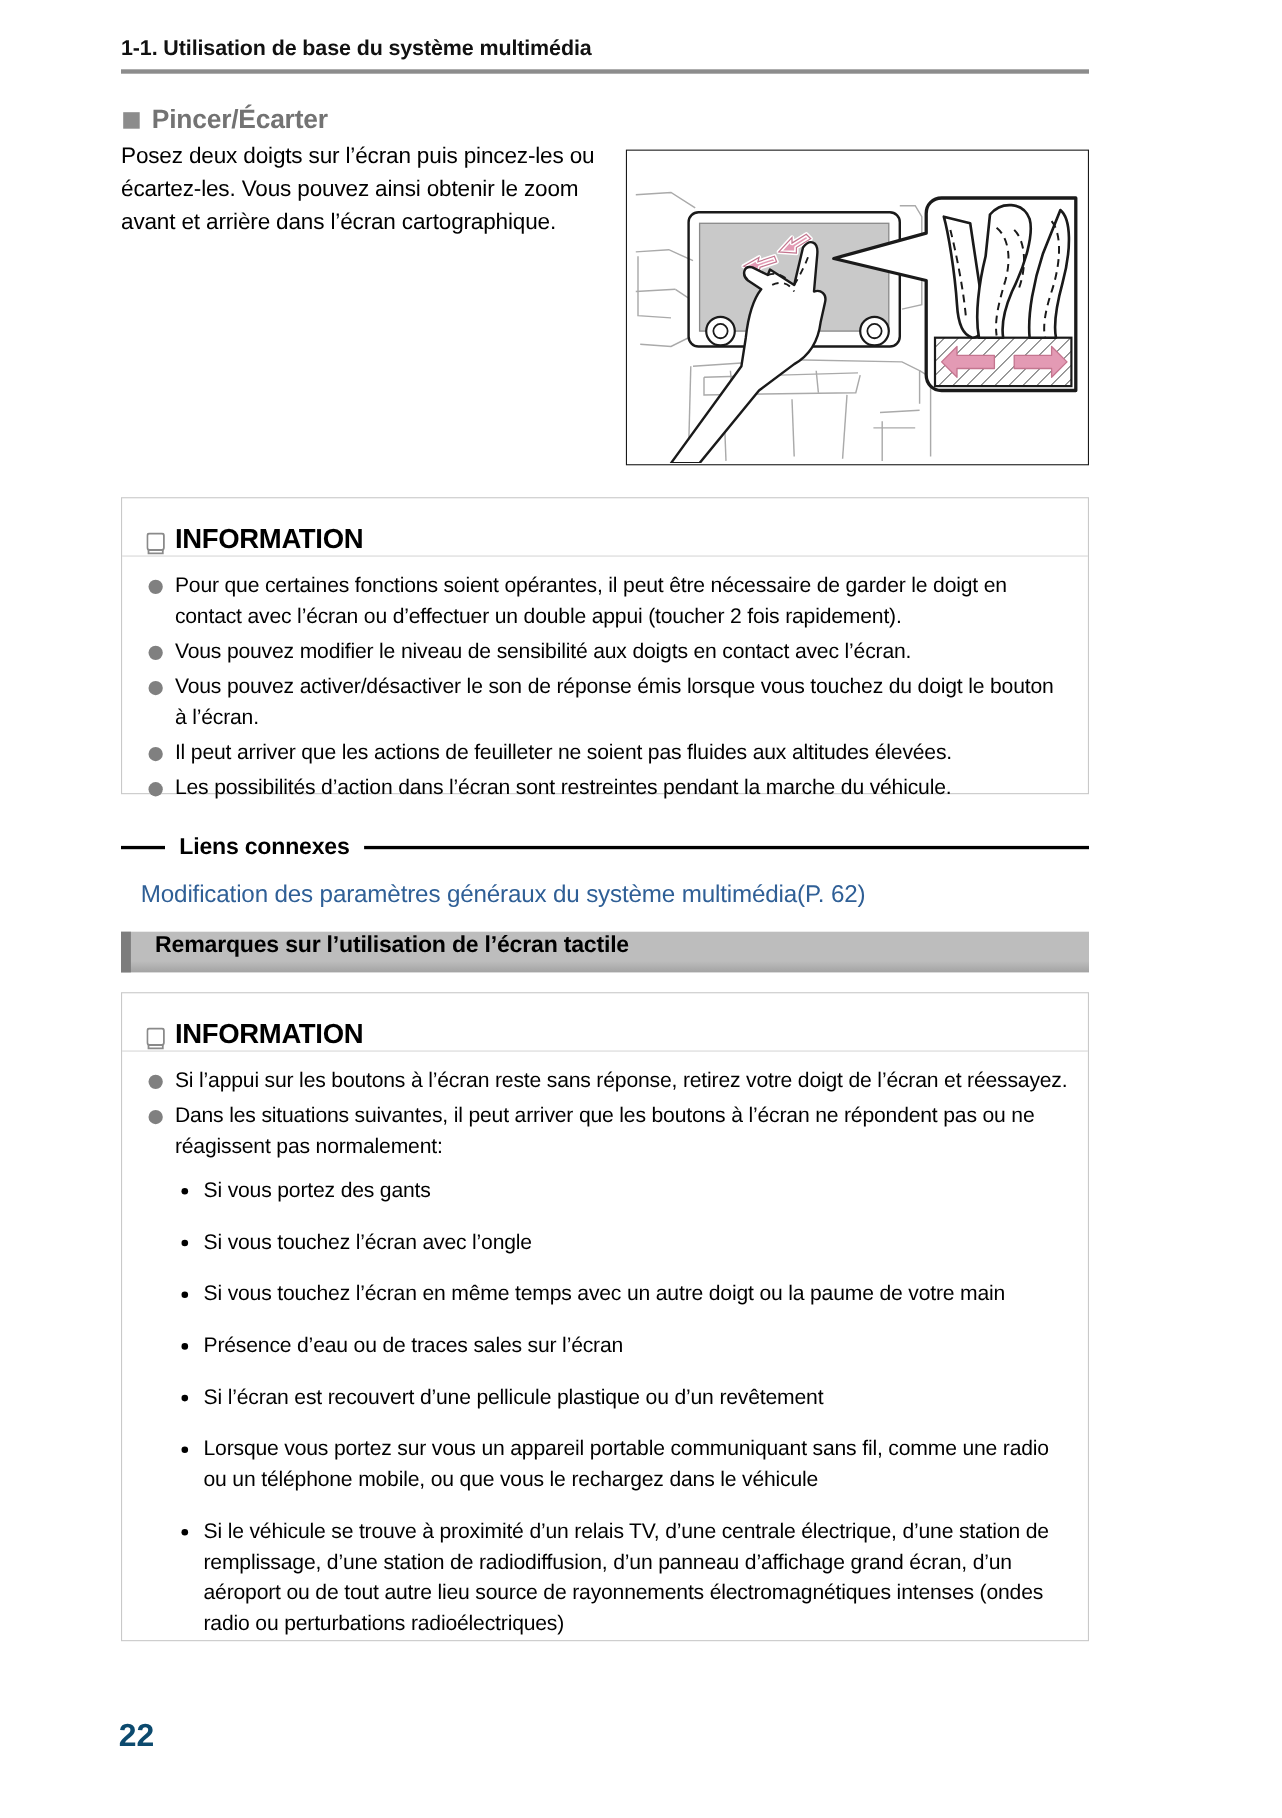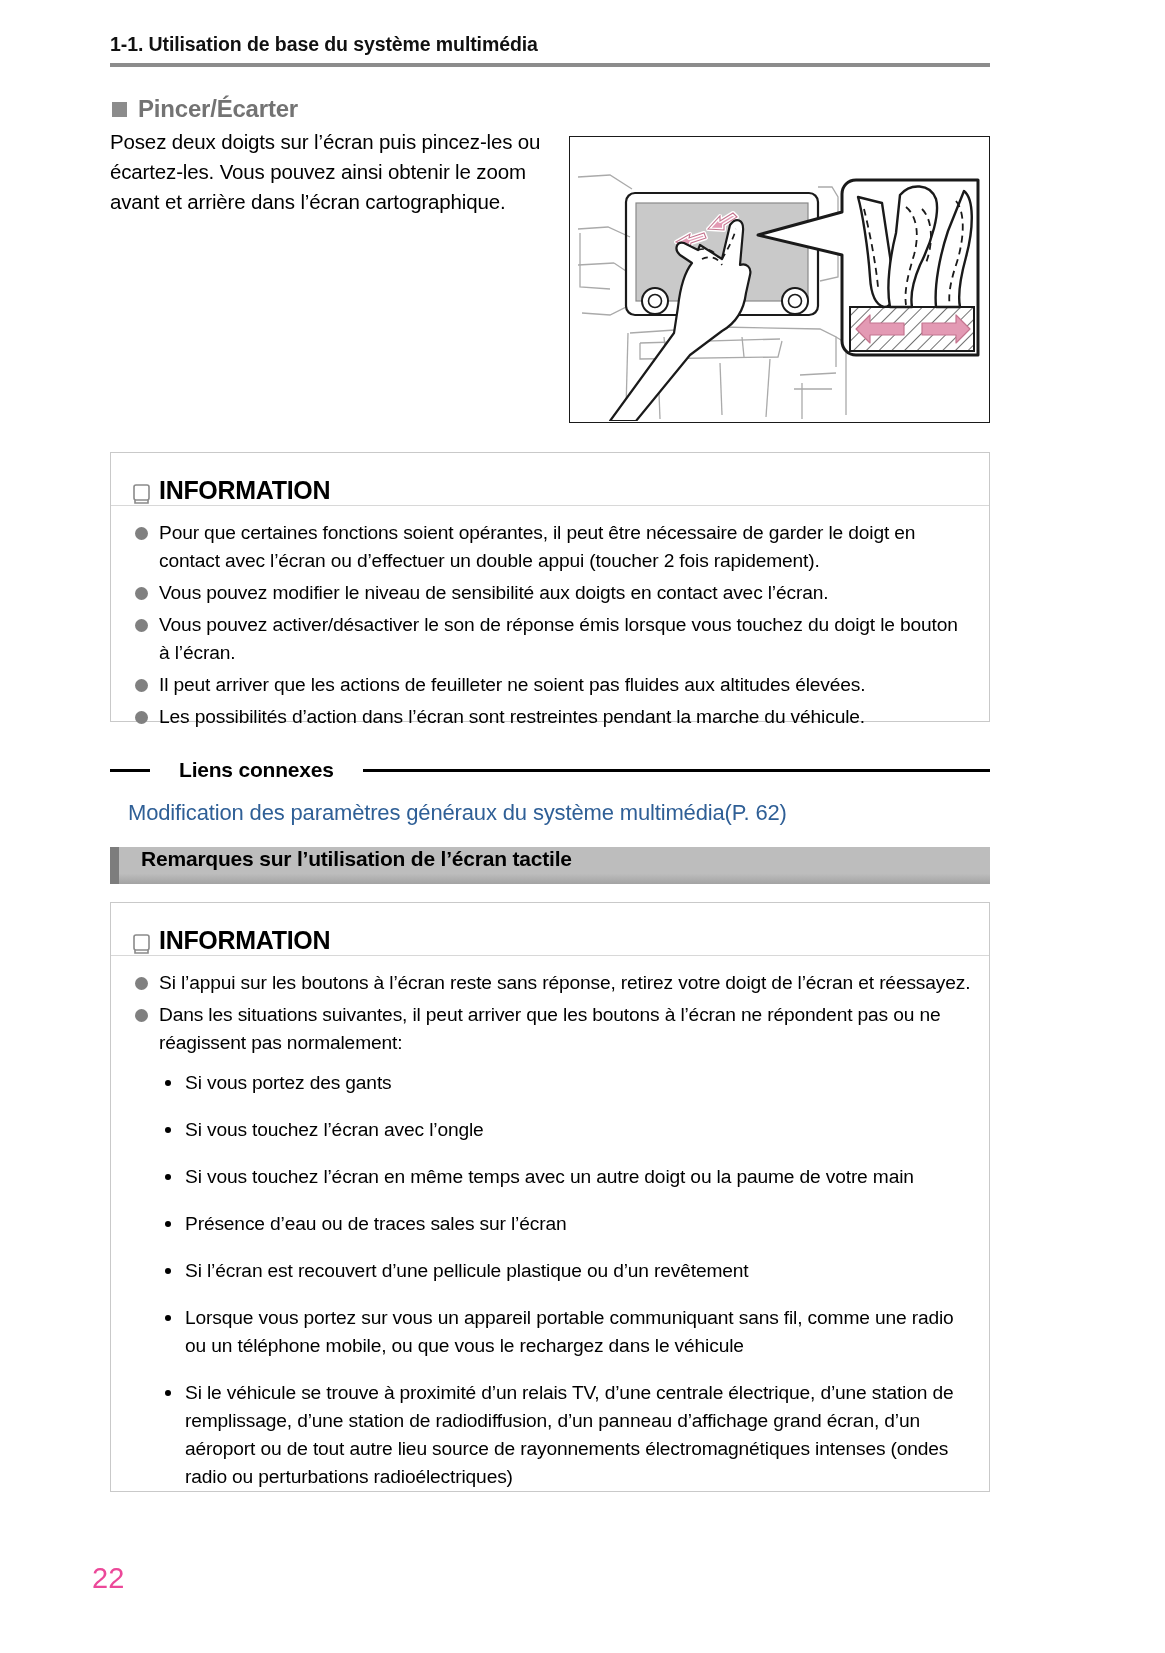--- a/index.html
+++ b/index.html
@@ -178,21 +178,21 @@
   ul.sublist > li:last-child { margin-bottom: 0; }
 
   
   .related-divider {
     position: absolute;
     left: 110px;
     top: 758px;
     width: 880px;
     display: flex;
     align-items: center;
-    gap: 16px;
+    gap: 0;
   }
   .related-divider .rd-line-left {
     width: 40px;
     height: 3px;
     background: #000;
   }
   .related-divider .rd-label {
     font-size: 21px;
     font-weight: bold;
     letter-spacing: -0.2px;
@@ -239,25 +239,25 @@
     font-size: 21px;
     font-weight: bold;
     letter-spacing: -0.2px;
     padding-left: 22px;
     color: #000;
   }
 
   
   .page-number {
     position: absolute;
-    left: 92px;
+    left: 108px;
     top: 1562px;
     font-size: 29px;
-    font-weight: normal;
-    color: #ec4899;
+    font-weight: bold;
+    color: #0c4a6e;
   }
 </style>
 </head>
 <body>
 
 <div class="page">
 
   <div class="running-header">
     <div class="rh-text">1-1. Utilisation de base du système multimédia</div>
     <div class="rh-rule"></div>

